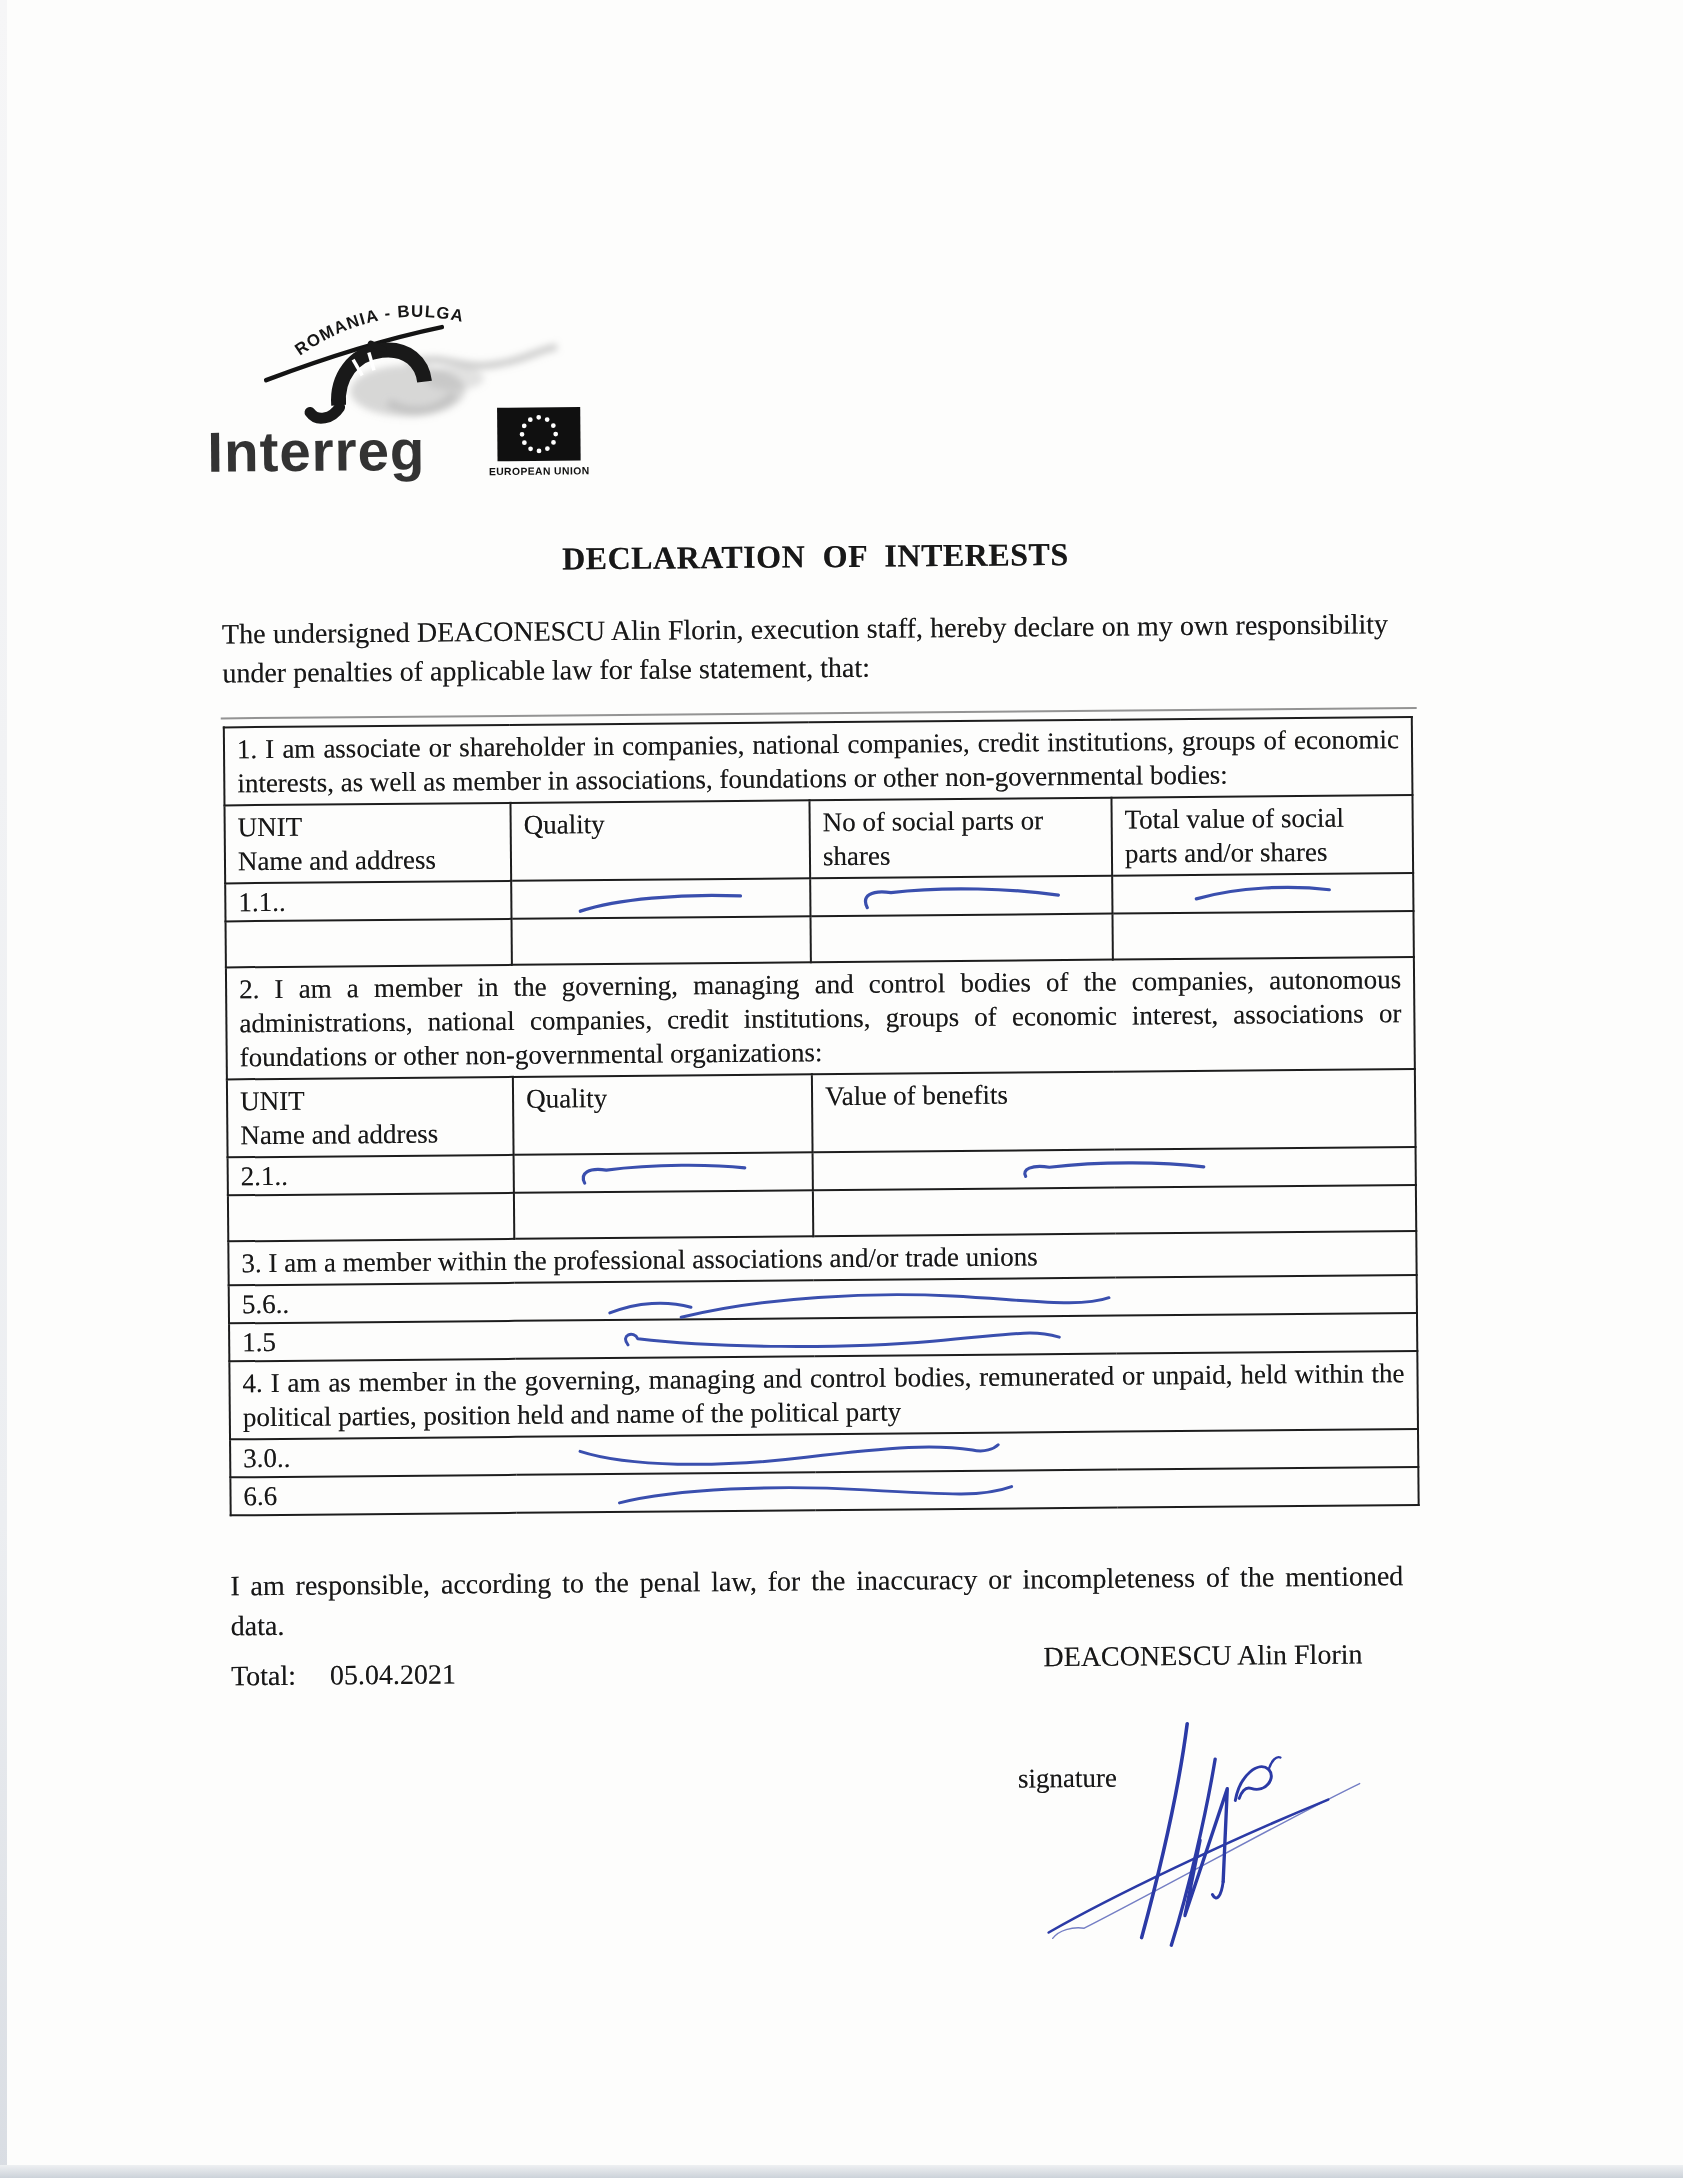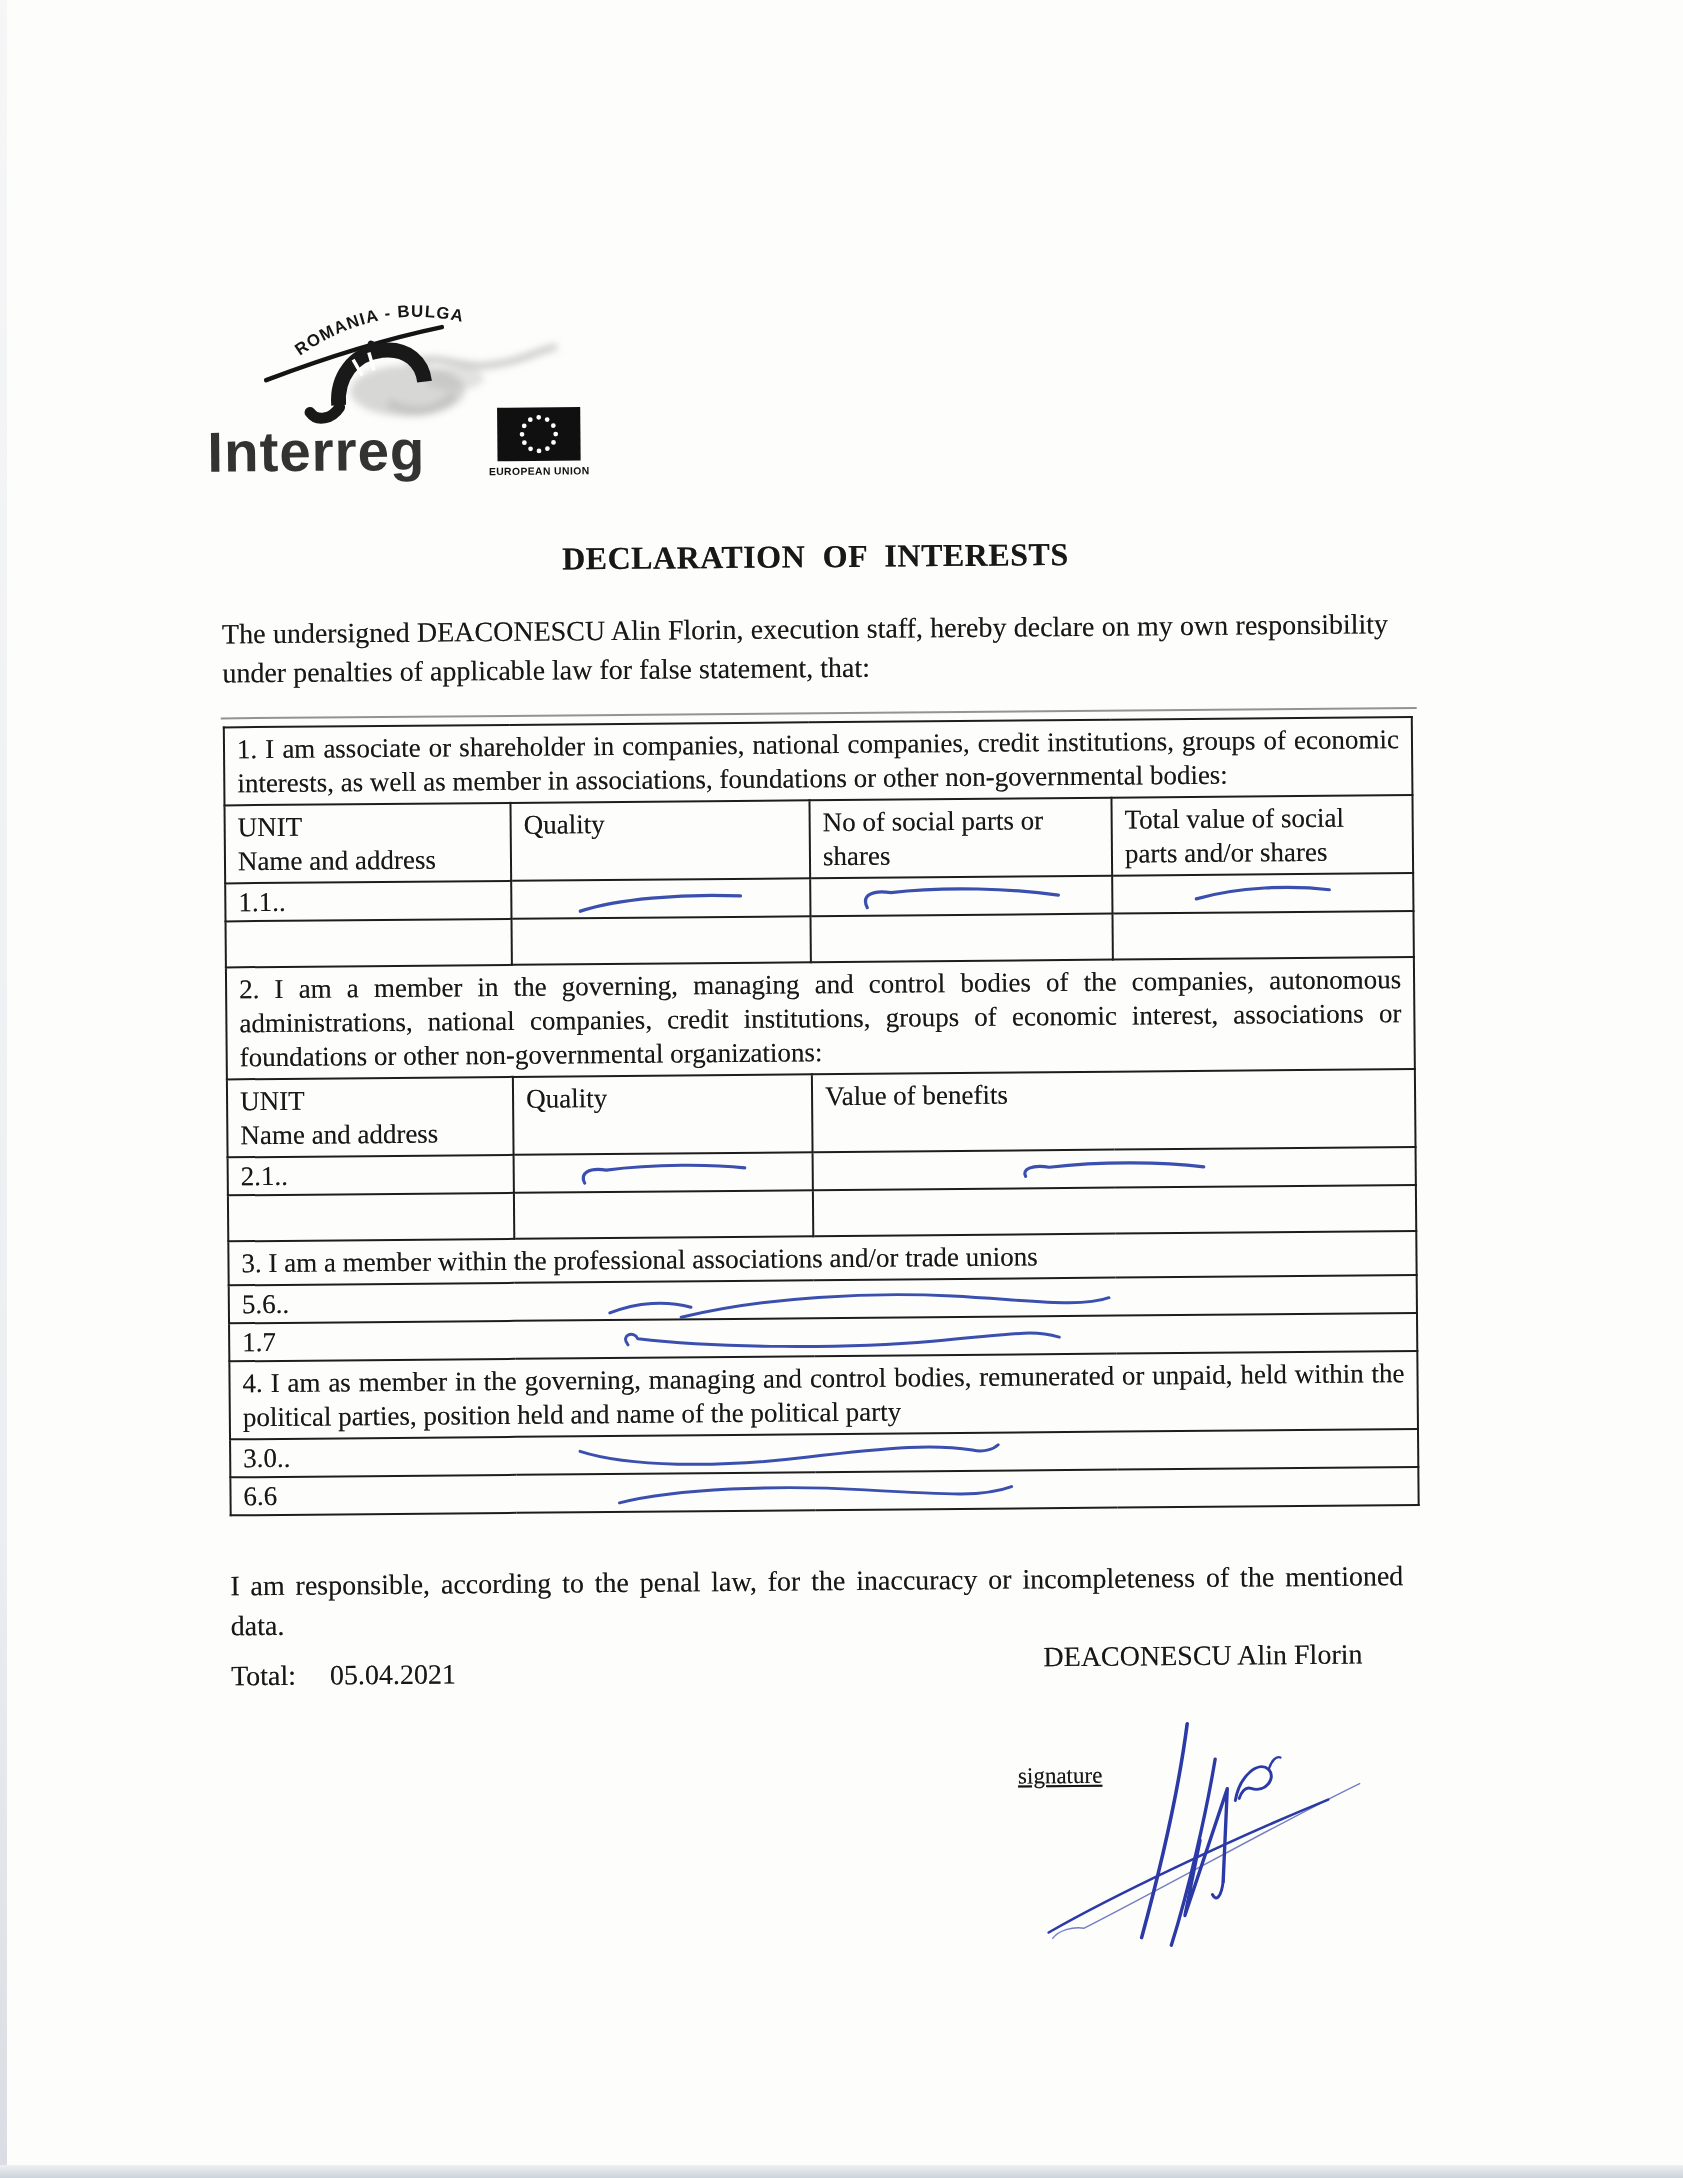--- a/index.html
+++ b/index.html
@@ -48,21 +48,21 @@
   .ink-dash{display:block;margin:4px auto 0 auto;}
   .ink{stroke:var(--ink,#3a4fae);fill:none;stroke-linecap:round;stroke-linejoin:round;}
 
   .closing{
     left:226px;top:1561px;width:1173px;
     font-size:28px;line-height:40px;text-align:justify;
   }
   .date-line{left:226px;top:1655px;font-size:28px;}
   .date-value{margin-left:34px;}
   .signatory{left:1000px;top:1643px;width:396px;text-align:center;font-size:28px;}
-  .sig-label{left:1012px;top:1765px;font-size:23px;text-decoration:underline;}
+  .sig-label{left:1012px;top:1765px;font-size:27px;}
   .sig-svg{left:1025px;top:1705px;}
   .scan-line{left:224px;top:712px;width:1196px;height:2px;background:#3c3c3c;opacity:.55;}
 </style>
 </head>
 <body>
 
 <div class="edge-left"></div>
 <div class="edge-bottom"></div>
 
 <div class="sheet">
@@ -206,21 +206,21 @@
       <td colspan="4" style="position:relative;">
         <span>5.6..</span>
         <svg style="position:absolute;left:366px;top:2px;" width="525" height="40" viewBox="0 0 530 40">
           <path class="ink" d="M14,28 C42,17 72,16 96,23" stroke-width="3"></path>
           <path class="ink" d="M86,33 C170,13 280,9 360,14 S490,27 518,17" stroke-width="3"></path>
         </svg>
       </td>
     </tr>
     <tr class="row-data">
       <td colspan="4" style="position:relative;">
-        <span>1.7</span>
+        <span>1.5</span>
         <svg style="position:absolute;left:376px;top:2px;" width="465" height="40" viewBox="0 0 470 40">
           <path class="ink" d="M22,22 C14,12 28,7 32,16 C110,26 240,28 330,21 S430,10 458,18" stroke-width="3"></path>
         </svg>
       </td>
     </tr>
 
     <tr>
       <td colspan="4" class="statement">4. I am as member in the governing, managing and control bodies, remunerated or unpaid, held within the political parties, position held and name of the political party</td>
     </tr>
     <tr class="row-data">

